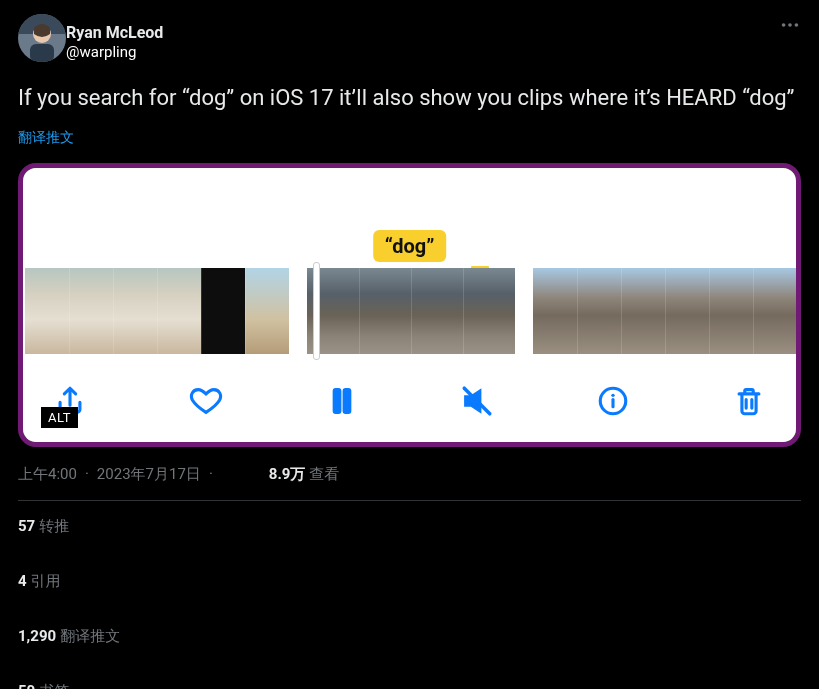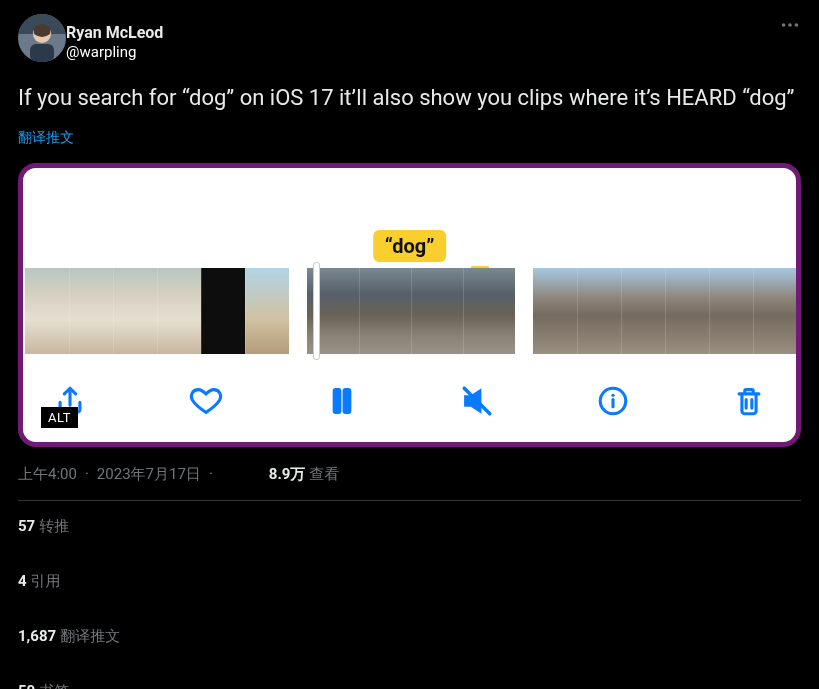--- a/index.html
+++ b/index.html
@@ -197,21 +197,21 @@
 <hr class="divider">
 
 <div class="stats">
   <div class="stat">
     <span class="num">57</span><span>转推</span>
   </div>
   <div class="stat">
     <span class="num">4</span><span>引用</span>
   </div>
   <div class="stat">
-    <span class="num">1,687</span><span>翻译推文</span>
+    <span class="num">1,290</span><span>翻译推文</span>
   </div>
   <div class="stat">
     <span class="num">50</span><span>书签</span>
   </div>
 </div>
 
 
 
 
 </body></html>

